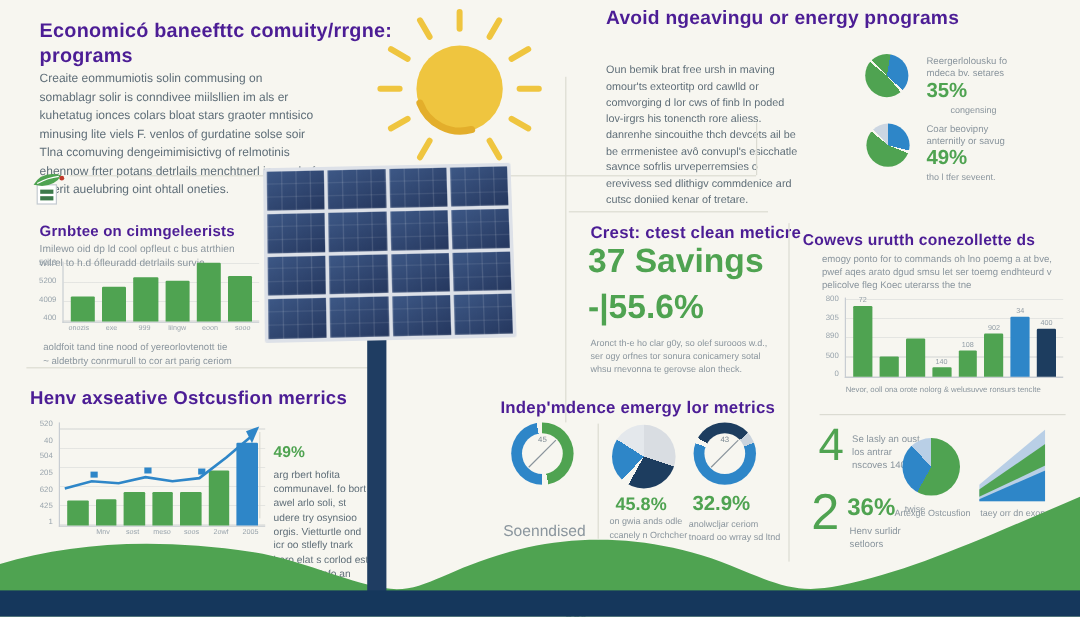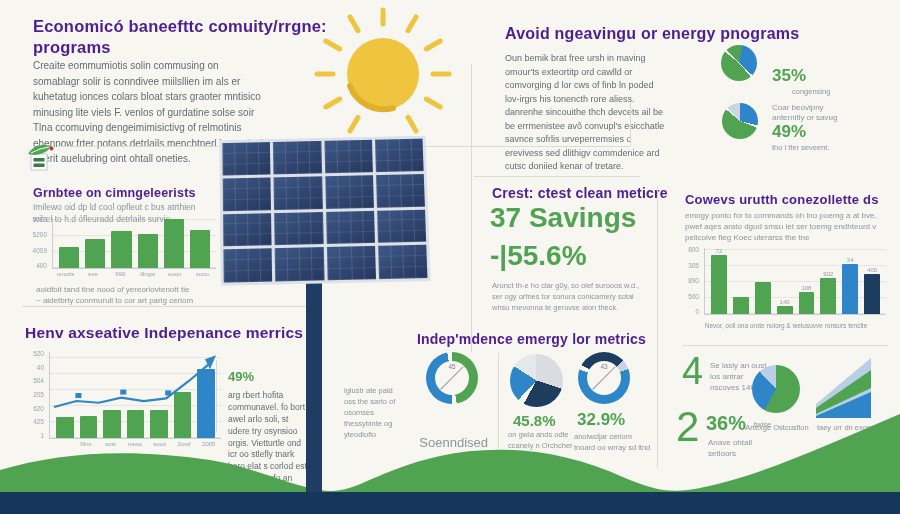--- a/index.html
+++ b/index.html
@@ -56,24 +56,26 @@
       <line x1="41.7" y1="45" x2="27.8" y2="37"></line>
       <line x1="35" y1="70" x2="19" y2="70"></line>
       <line x1="41.7" y1="95" x2="27.8" y2="103"></line>
       <line x1="60" y1="113.3" x2="52" y2="127.1"></line>
     </g>
     <circle cx="85" cy="70" r="36" fill="#efc53f"></circle>
     <path d="M 52 82 A 36 36 0 0 0 95 104" stroke="#e3ae2b" stroke-width="6" fill="none" stroke-linecap="round"></path>
   </svg>
 
   <div class="abs vline" style="left:471px;top:64px;height:288px;"></div>
-  <div class="abs h-blue" style="left:505px;top:25px;width:330px;font-size:16px;">Avoid ngeavingu or energy pnograms</div>
+  <div class="abs h-blue" style="left:505px;top:7px;width:330px;font-size:16px;">Avoid ngeavingu or energy pnograms</div>
   <div class="abs txt" style="left:505px;top:52px;width:162px;font-size:9px;line-height:1.5;">Oun bemik brat free ursh in maving omour'ts exteortitp ord cawlld or comvorging d lor cws of finb ln poded lov-irgrs his tonencth rore aliess. danrenhe sincouithe thch devcets ail be be errmenistee avô convupl's esicchatle savnce sofrlis urveperremsies o erevivess sed dlithigv commdenice ard cutsc doniied kenar of tretare.</div>
 
   <div class="abs pie" style="left: 721px; top: 45px; width: 36px; height: 36px; background: conic-gradient(from 10deg, rgb(46, 134, 200) 0%, rgb(46, 134, 200) 34%, rgb(247, 246, 240) 34%, rgb(247, 246, 240) 36%, rgb(79, 163, 81) 36%, rgb(79, 163, 81) 83%, rgb(247, 246, 240) 83%, rgb(247, 246, 240) 85%, rgb(79, 163, 81) 85%, rgb(79, 163, 81) 100%);"></div>
+  <div class="abs muted pre" style="left:772px;top:46px;width:100px;font-size:8px;line-height:1.3;">Reergerlolousku fo
+mdeca bv. setares</div>
   <div class="abs green" style="left:772px;top:66px;font-size:17px;font-weight:bold;">35%</div>
   <div class="abs muted" style="left:772px;top:87px;font-size:7.5px;margin-left:20px;">congensing</div>
 
   <div class="abs pie" style="left: 722px; top: 103px; width: 36px; height: 36px; background: conic-gradient(rgb(46, 134, 200) 0%, rgb(46, 134, 200) 29%, rgb(247, 246, 240) 29%, rgb(247, 246, 240) 31%, rgb(79, 163, 81) 31%, rgb(79, 163, 81) 86%, rgb(247, 246, 240) 86%, rgb(247, 246, 240) 88%, rgb(204, 214, 226) 88%, rgb(204, 214, 226) 100%);"></div>
   <div class="abs muted pre" style="left:772px;top:103px;width:100px;font-size:8px;line-height:1.3;">Coar beovipny
 anternitly or savug</div>
   <div class="abs green" style="left:772px;top:122px;font-size:17px;font-weight:bold;">49%</div>
   <div class="abs muted" style="left:772px;top:143px;font-size:7.5px;">tho l tfer seveent.</div>
 
   <div class="abs" style="left:306px;top:274px;width:16px;height:230px;background:#1f3d62;z-index:4;"></div>
@@ -151,21 +153,21 @@
 ~ aldetbrty conrmurull to cor art parig ceriom</div>
   <div class="abs hline" style="left:22px;top:306px;width:286px;"></div>
 
   <div class="abs hline" style="left:474px;top:176px;width:166px;"></div>
   <div class="abs h-blue" style="left:492px;top:185px;font-size:14px;">Crest: ctest clean meticre</div>
   <div class="abs green" style="left:490px;top:202px;font-size:28px;font-weight:bold;">37 Savings</div>
   <div class="abs green" style="left:490px;top:240px;font-size:28px;font-weight:bold;">-|55.6%</div>
   <div class="abs muted" style="left:492px;top:281px;width:155px;font-size:7.5px;line-height:1.45;">Aronct th-e ho clar g0y, so olef surooos w.d., ser ogy orfnes tor sonura conicamery sotal whsu rnevonna te gerovse alon theck.</div>
 
   <div class="abs vline" style="left:657px;top:186px;height:282px;"></div>
-  <div class="abs h-blue" style="left:685px;top:192px;font-size:13px;">Cowevs urutth conezollette ds</div>
+  <div class="abs h-blue" style="left:669px;top:192px;font-size:13px;">Cowevs urutth conezollette ds</div>
   <div class="abs muted" style="left:685px;top:210px;width:200px;font-size:8px;line-height:1.4;">emogy ponto for to commands oh lno poemg a at bve, pwef aqes arato dgud smsu let ser toemg endhteurd v pelicolve fleg Koec uterarss the tne</div>
 
   <div class="abs chart nox" style="left:680px;top:246px;width:208px;height:72px;">
     <div class="yaxis">
         <div>800</div>
         <div>305</div>
         <div>890</div>
         <div>500</div>
         <div>0</div>
       </div>
@@ -197,21 +199,21 @@
           <div class="bar" style="height: 76%; background: rgb(46, 134, 200);"></div>
         </div>
         <div class="barwrap">
           <div class="barlbl">400</div>
           <div class="bar" style="height: 60%; background: rgb(29, 61, 95);"></div>
         </div>
       </div>
   </div>
   <div class="abs muted" style="left:688px;top:322px;width:196px;font-size:6.5px;text-align:center;">Nevor, ooll ona orote nolorg &amp; welusuvve ronsurs tenclte</div>
 
-  <div class="abs h-blue" style="left:25px;top:324px;font-size:15.5px;">Henv axseative Indepenance merrics</div>
+  <div class="abs h-blue" style="left:25px;top:324px;font-size:15.5px;">Henv axseative Ostcusfion merrics</div>
   <div class="abs chart" style="left:25px;top:350px;width:198px;height:102px;">
     <div class="yaxis">
         <div>520</div>
         <div>40</div>
         <div>504</div>
         <div>205</div>
         <div>620</div>
         <div>425</div>
         <div>1</div>
       </div>
@@ -253,21 +255,20 @@
         <div>soos</div>
         <div>2owf</div>
         <div>2005</div>
       </div>
   </div>
   <div class="abs vline" style="left:216px;top:360px;height:72px;"></div>
   <div class="abs green" style="left:228px;top:369px;font-size:13px;font-weight:bold;">49%</div>
   <div class="abs txt" style="left:228px;top:390px;width:82px;font-size:8.5px;line-height:1.4;">arg rbert hofita communavel. fo bort awel arlo soli, st udere try osynsioo orgis. Vietturtle ond icr oo stlefly tnark boro elat s corlod est tulls bofie Info an pes.</div>
 
   <div class="abs h-blue" style="left:417px;top:331px;font-size:14px;">Indep'mdence emergy lor metrics</div>
-  <div class="abs muted" style="left:344px;top:386px;width:56px;font-size:7.5px;line-height:1.45;">iglustr ate pald oss the sarto of osomses thessybinte og yteodiofio</div>
 
   <div class="abs pie" style="left: 426px; top: 352px; width: 52px; height: 52px; background: conic-gradient(rgb(79, 163, 81) 0%, rgb(79, 163, 81) 47%, rgb(247, 246, 240) 47%, rgb(247, 246, 240) 50%, rgb(46, 134, 200) 50%, rgb(46, 134, 200) 97%, rgb(247, 246, 240) 97%, rgb(247, 246, 240) 100%);">
       <div class="hole"></div>
       <div class="holelbl">45</div>
       <div class="slash"></div>
     </div>
   <div class="abs muted" style="left:418px;top:434px;width:70px;font-size:13px;text-align:right;line-height:1.4;">Soenndised com ivst sed thd Core o thd scr cemmomcs lne</div>
 
   <div class="abs vline" style="left:498px;top:353px;height:96px;"></div>
 
@@ -282,21 +283,21 @@
     </div>
   <div class="abs green" style="left:577px;top:410px;font-size:17px;font-weight:bold;">32.9%</div>
   <div class="abs muted" style="left:574px;top:432px;width:78px;font-size:7.5px;line-height:1.4;">anolwcljar ceriom tnoard oo wrray sd ltnd</div>
 
   <div class="abs hline" style="left:683px;top:345px;width:205px;"></div>
   <div class="abs green" style="left:682px;top:352px;font-size:38px;line-height:1;">4</div>
   <div class="abs muted" style="left:710px;top:360px;width:58px;font-size:8px;line-height:1.4;">Se lasly an oust los antrar nscoves 140US</div>
   <div class="abs green" style="left:676px;top:406px;font-size:42px;line-height:1;">2</div>
   <div class="abs green" style="left:706px;top:412px;font-size:20px;font-weight:bold;">36%</div>
   <div class="abs muted" style="left:754px;top:420px;font-size:7.5px;">twise</div>
-  <div class="abs muted" style="left:708px;top:437px;width:68px;font-size:8px;line-height:1.4;">Anave ohtall setloors</div>
+  <div class="abs muted" style="left:708px;top:437px;width:68px;font-size:8px;line-height:1.4;">Henv surlidr setloors</div>
 
   <div class="abs pie" style="left: 752px; top: 365px; width: 48px; height: 48px; background: conic-gradient(rgb(79, 163, 81) 0%, rgb(79, 163, 81) 58%, rgb(46, 134, 200) 58%, rgb(46, 134, 200) 88%, rgb(185, 207, 230) 88%, rgb(185, 207, 230) 100%);"></div>
   <div class="abs muted" style="left:738px;top:423px;width:78px;font-size:7.5px;text-align:center;">Artexge Ostcusfion</div>
 
   <svg class="abs" viewBox="0 0 55 62" style="left:816px;top:356px;width:55px;height:62px;">
       <polygon points="0,48 55,2 55,62 0,62" fill="#b9cfe6"></polygon>
       <polygon points="0,52 55,14 55,32 0,58" fill="#4fa351"></polygon>
       <polygon points="0,60 55,36 55,62 0,62" fill="#2e86c8"></polygon>
     </svg>
   <div class="abs muted" style="left:812px;top:423px;width:64px;font-size:7.5px;text-align:center;">taey orr dn exon</div>

